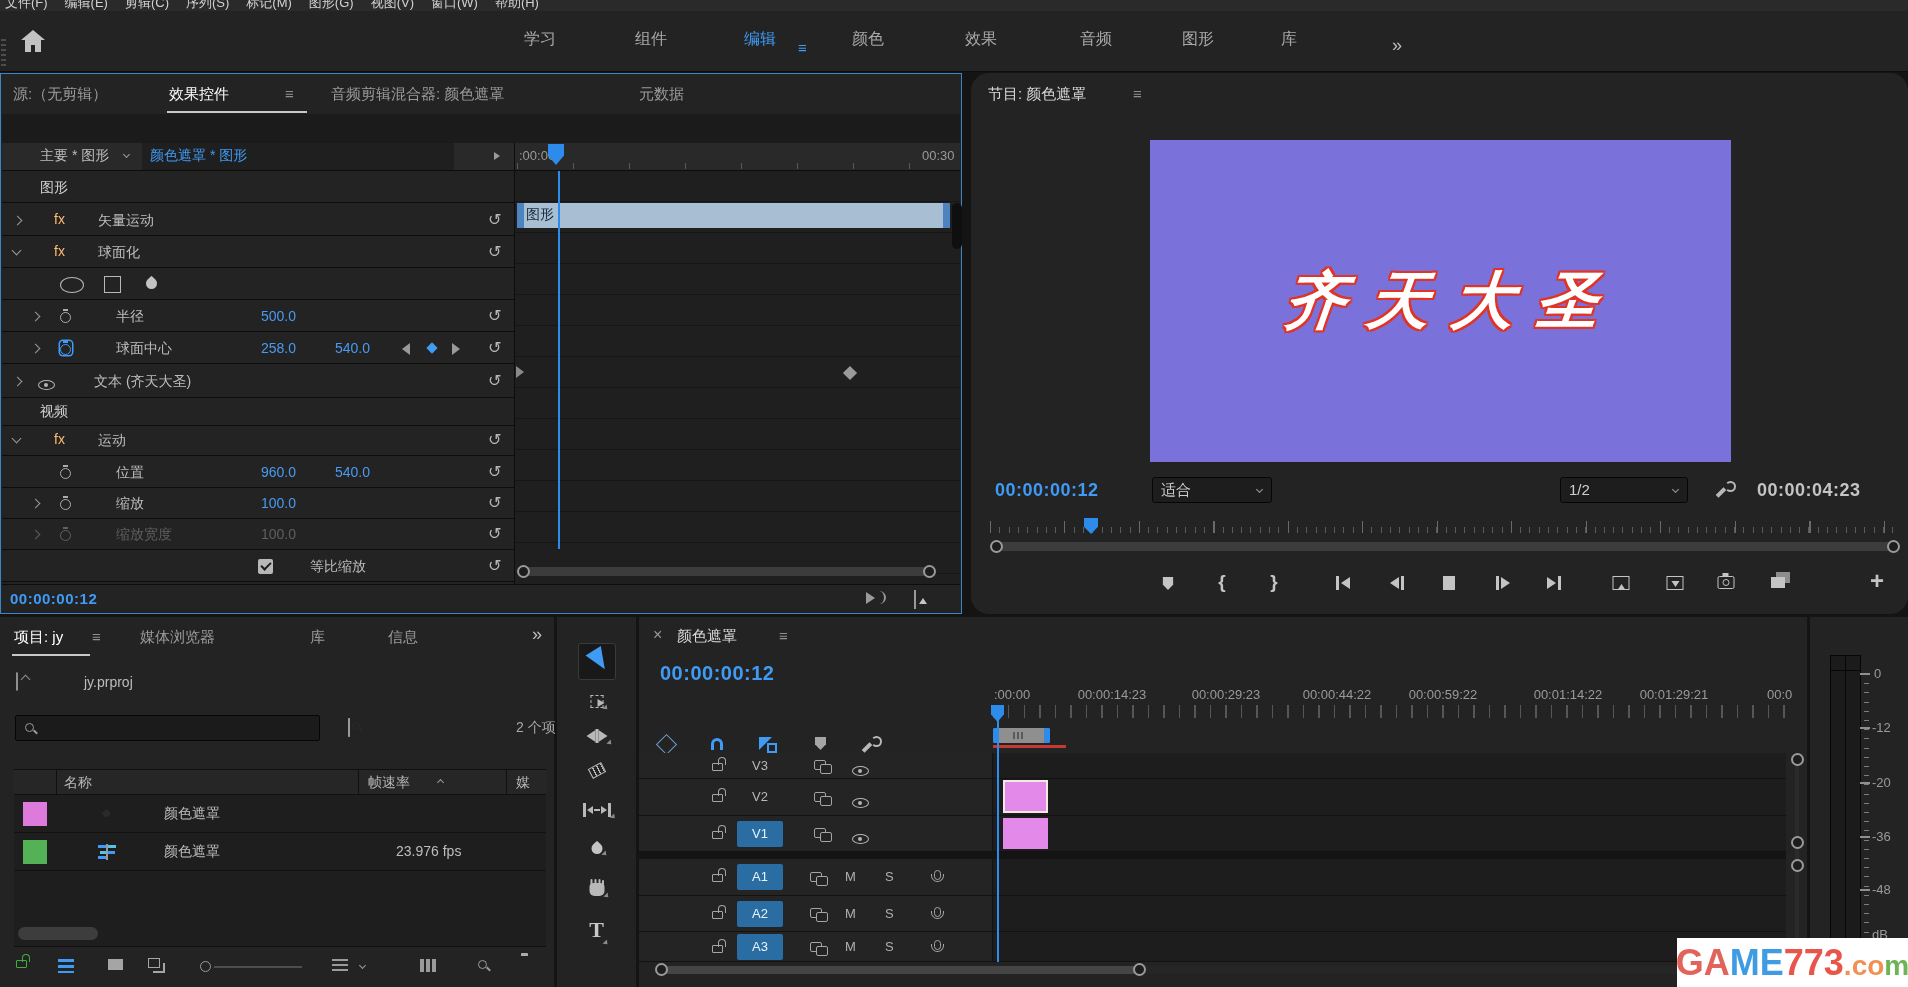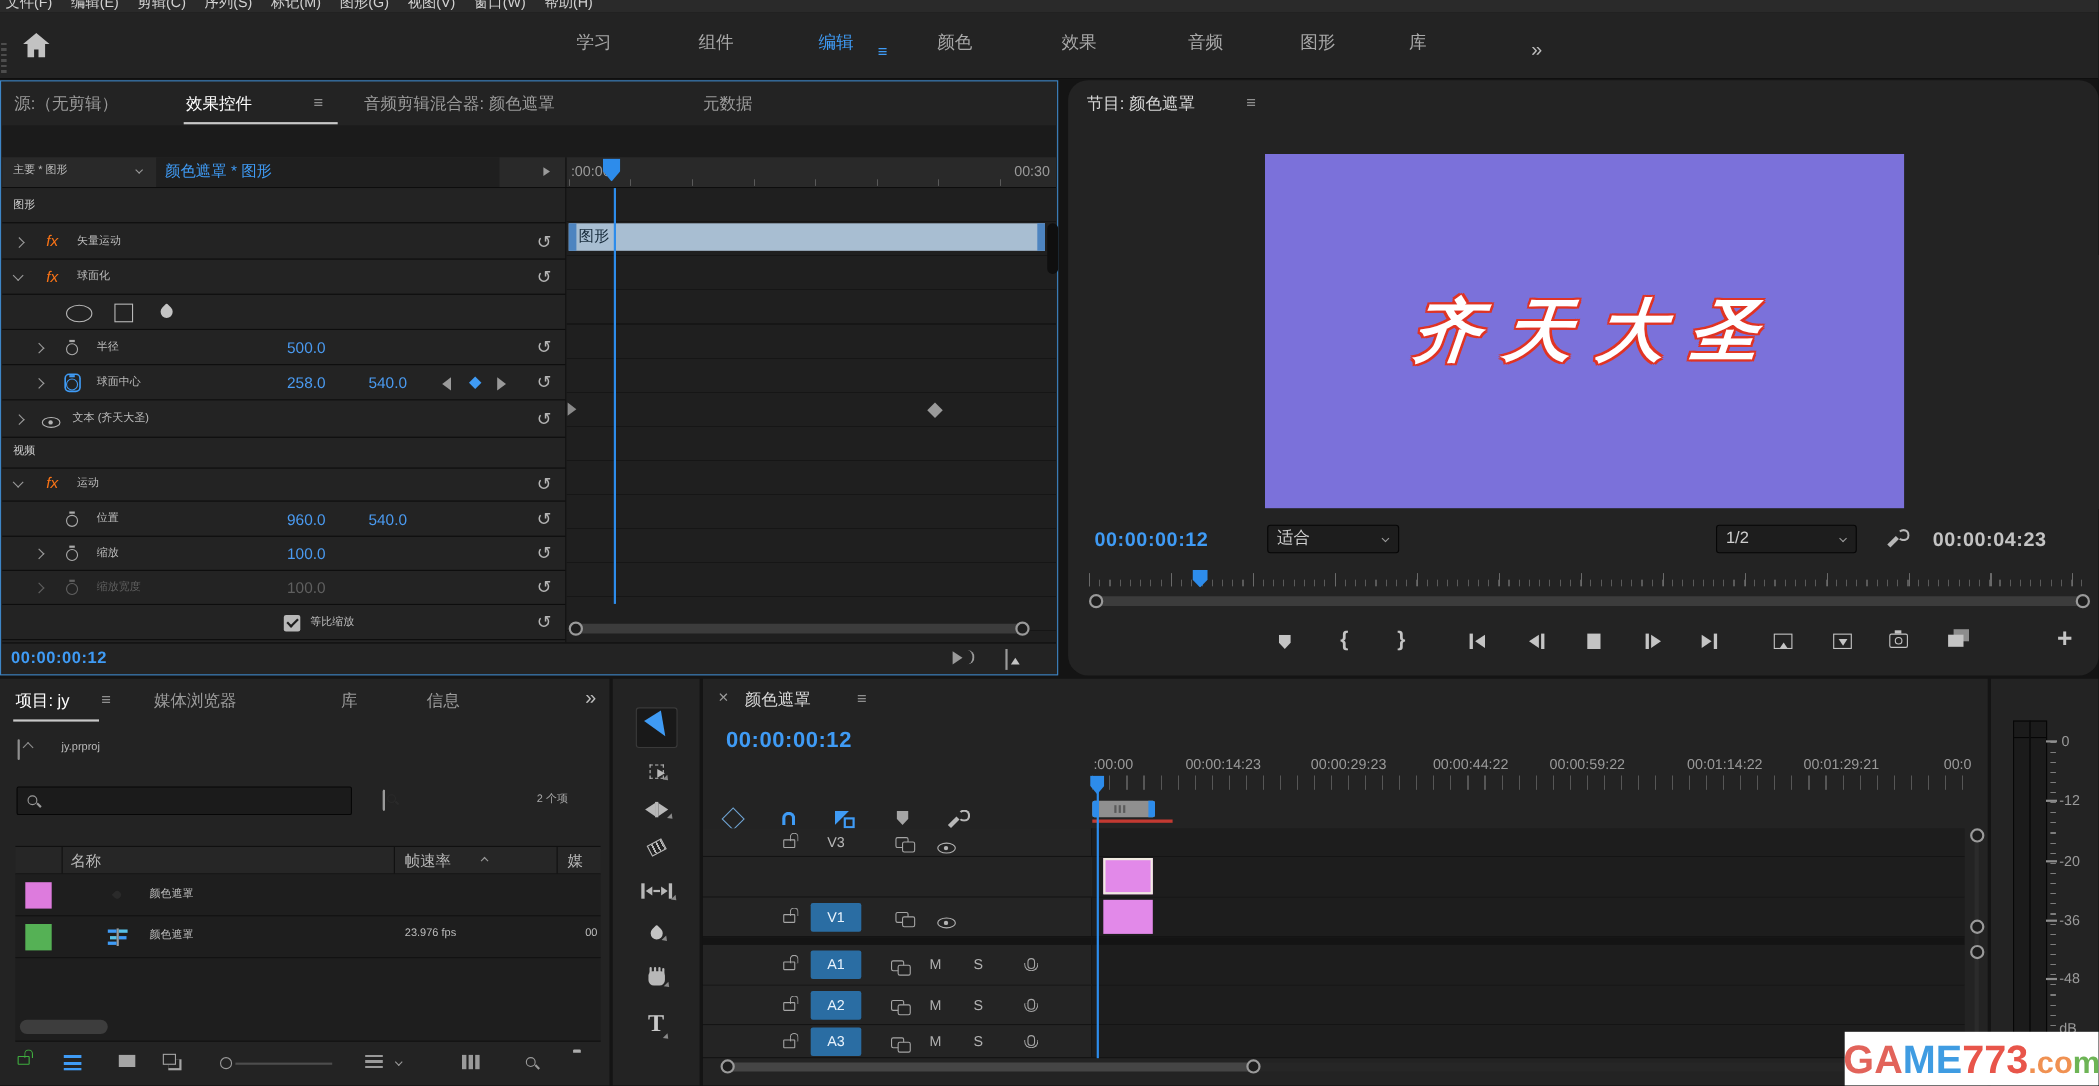--- a/index.html
+++ b/index.html
@@ -1,19 +1,19 @@
 <!DOCTYPE html>
 <html><head>
 <meta charset="utf-8">
 <style>
   html,body{margin:0;padding:0;background:#101010;}
   *{box-sizing:border-box;font-family:"Liberation Sans","DejaVu Sans",sans-serif;}
   .stage{position:relative;width:1908px;height:987px;background:#141414;overflow:hidden;color:#b8b8b8;}
   .abs{position:absolute;}
-  .lbl{font-size:10px;color:#bdbdbd;white-space:nowrap;}
+  .lbl{font-size:14px;color:#bdbdbd;white-space:nowrap;margin-left:28px;}
   .sec{color:#d2d2d2;}
   .dim{color:#5f5f5f !important;}
   .blue{color:#3f9bf5 !important;}
   .tc{font-weight:bold;color:#3f9bf5;letter-spacing:.5px;}
   .tcgray{font-weight:bold;color:#c4c4c4;letter-spacing:.5px;}
 
   
   .chev{display:inline-block;width:7px;height:7px;border-right:1.6px solid #9a9a9a;border-bottom:1.6px solid #9a9a9a;transform:rotate(-45deg);}
   .chev.down{transform:rotate(45deg);}
   .chev.up{transform:rotate(-135deg);}
@@ -28,21 +28,21 @@
   .reset::before{content:'↺';font-size:16px;color:#b5b5b5;}
   .sw{display:inline-block;width:12px;height:14px;position:relative;}
   .sw::before{content:'';position:absolute;left:0;bottom:0;width:9px;height:9px;border:1.6px solid #ababab;border-radius:50%;}
   .sw::after{content:'';position:absolute;left:3px;top:0;width:5px;height:2px;background:#ababab;}
   .sw.active{box-shadow:0 0 0 1.5px #3f9bf5;border-radius:3px;}
   .sw.active::before{border-color:#3f9bf5;}
   .sw.active::after{background:#3f9bf5;}
   .sw.off{opacity:.45;}
   .eye{display:inline-block;width:17px;height:10px;border:1.6px solid #b4b4b4;border-radius:50%;position:relative;}
   .eye::after{content:'';position:absolute;left:4.5px;top:1.5px;width:4px;height:4px;border-radius:50%;background:#b4b4b4;}
-  .fx{font-style:italic;font-size:14px;color:#f97316;}
+  .fx{font-size:14px;color:#fdba74;margin-left:12px;}
   .cb{display:inline-block;width:15px;height:15px;background:#b8b8b8;border-radius:2px;position:relative;}
   .cb::after{content:'';position:absolute;left:3px;top:3px;width:8px;height:4px;border-left:2px solid #1d1d1d;border-bottom:2px solid #1d1d1d;transform:rotate(-45deg);}
   .kf{display:inline-block;width:8px;height:8px;transform:rotate(45deg);}
   .kf.add{background:#3f9bf5;}
   .kf.gray{background:#9a9a9a;}
   .tri-l{width:0;height:0;border:6px solid transparent;border-right:9px solid #c4c4c4;border-left:none;}
   .tri-r{width:0;height:0;border:6px solid transparent;border-left:9px solid #c4c4c4;border-right:none;}
   .tri-r.tiny{border-width:4px;border-left-width:6px;border-left-color:#9a9a9a;}
   .vbar{width:3px;height:14px;background:#c4c4c4;}
   .tsq{width:12px;height:14px;background:#c4c4c4;}
@@ -532,20 +532,24 @@
 
     
     <div class="tl-row" style="top:136px;height:26px">
       <div class="tl-head"><span class="abs i-lock" style="left:73px;top:3px"></span>
         <span class="tl-label">V3</span>
         <span class="abs i-sync" style="left:160px;top:6px"></span>
         <span class="abs eye" style="left:198px;top:8px"></span></div>
       <div class="tl-content"></div>
     </div>
     <div class="tl-row" style="top:162px;height:37px">
+      <div class="tl-head"><span class="abs i-lock" style="left:73px;top:8px"></span>
+        <span class="tl-label">V2</span>
+        <span class="abs i-sync" style="left:160px;top:12px"></span>
+        <span class="abs eye" style="left:198px;top:14px"></span></div>
       <div class="tl-content">
         <div class="clip" style="left:10px;top:1px;height:33px;border:2.5px solid #f0eae1"></div>
       </div>
     </div>
     <div class="tl-row" style="top:199px;height:36px">
       <div class="tl-head"><span class="abs i-lock" style="left:73px;top:8px"></span>
         <span class="tl-label target">V1</span>
         <span class="abs i-sync" style="left:160px;top:11px"></span>
         <span class="abs eye" style="left:198px;top:13px"></span></div>
       <div class="tl-content">

